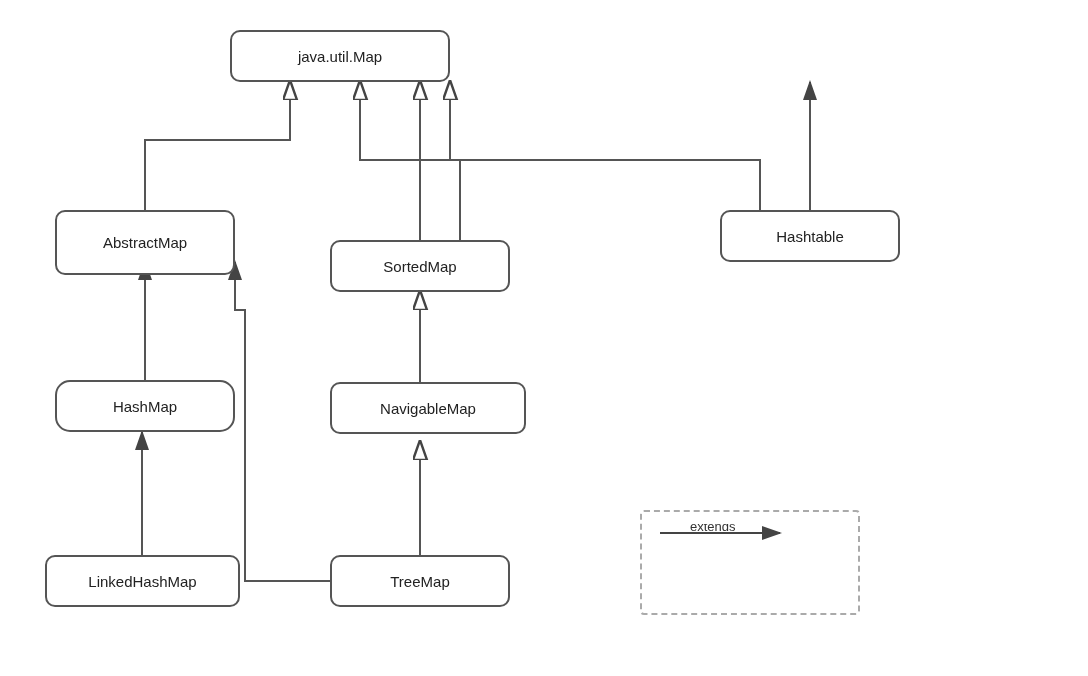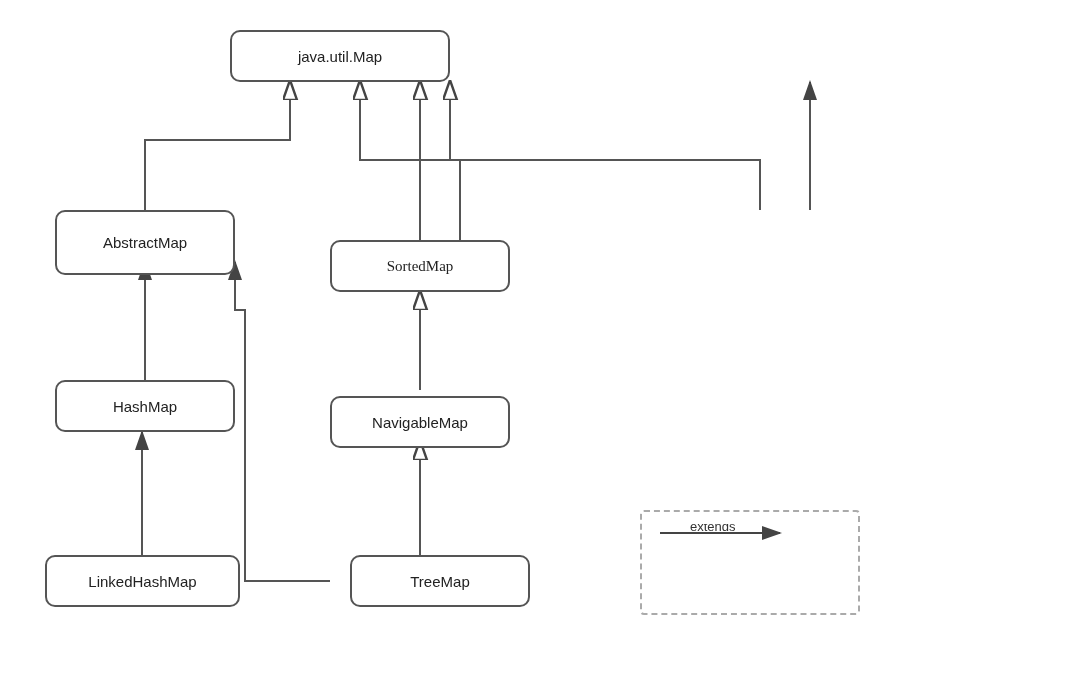--- a/index.html
+++ b/index.html
@@ -103,38 +103,41 @@
 
   <div class="node" style="left:230px; top:30px; width:220px; height:52px;">
     <span>java.util.Map</span>
   </div>
 
 
   <div class="node" style="left:55px; top:210px; width:180px; height:65px;">
     <span>AbstractMap</span>
   </div>
 
-  <div class="node" style="left:330px; top:240px; width:180px; height:52px;font-family:Liberation Serif, serif;">
+  <div class="node" style="left:330px; top:240px; width:180px; height:52px;">
     <span>SortedMap</span>
   </div>
 
+  <div class="node" style="left:720px; top:210px; width:180px; height:52px;">
+    <span>Hashtable</span>
+  </div>
 
-  <div class="node" style="left:55px; top:380px; width:180px; height:52px;">
+  <div class="node" style="left:55px; top:380px; width:180px; height:52px;border-radius:15px;">
     <span>HashMap</span>
   </div>
 
-  <div class="node" style="left:330px; top:396px; width:180px; height:52px;">
+  <div class="node" style="left:330px; top:382px; width:196px; height:52px;">
     <span>NavigableMap</span>
   </div>
 
   <div class="node" style="left:45px; top:555px; width:195px; height:52px;">
     <span>LinkedHashMap</span>
   </div>
 
-  <div class="node" style="left:330px; top:555px; width:180px; height:52px;margin-left:20px;">
+  <div class="node" style="left:330px; top:555px; width:180px; height:52px;">
     <span>TreeMap</span>
   </div>
 
   <div class="legend-box" style="left:640px; top:510px; width:220px; height:105px;">
     <div class="legend-item">
       <svg width="140" height="18">
         <line x1="0" y1="9" x2="120" y2="9" stroke="#444" stroke-width="2" marker-end="url(#arrow-filled2)"></line>
         <defs>
           <marker id="arrow-filled2" markerWidth="10" markerHeight="10" refX="9" refY="3.5" orient="auto">
             <polygon points="0 0, 10 3.5, 0 7" fill="#444"></polygon>

